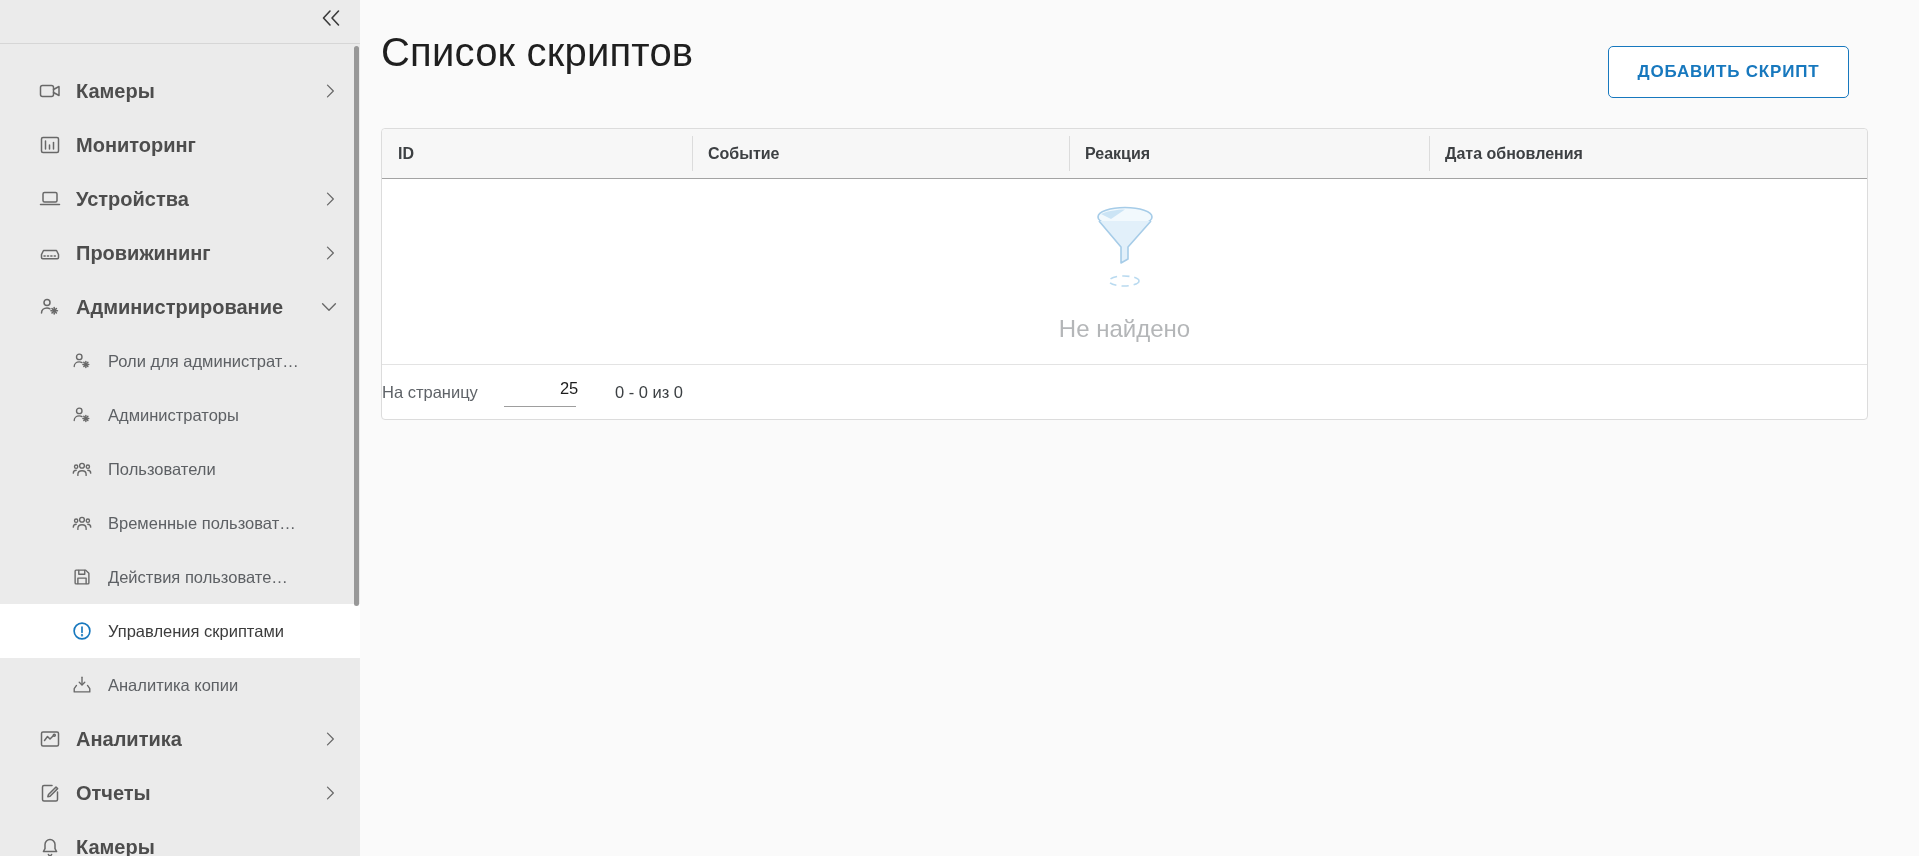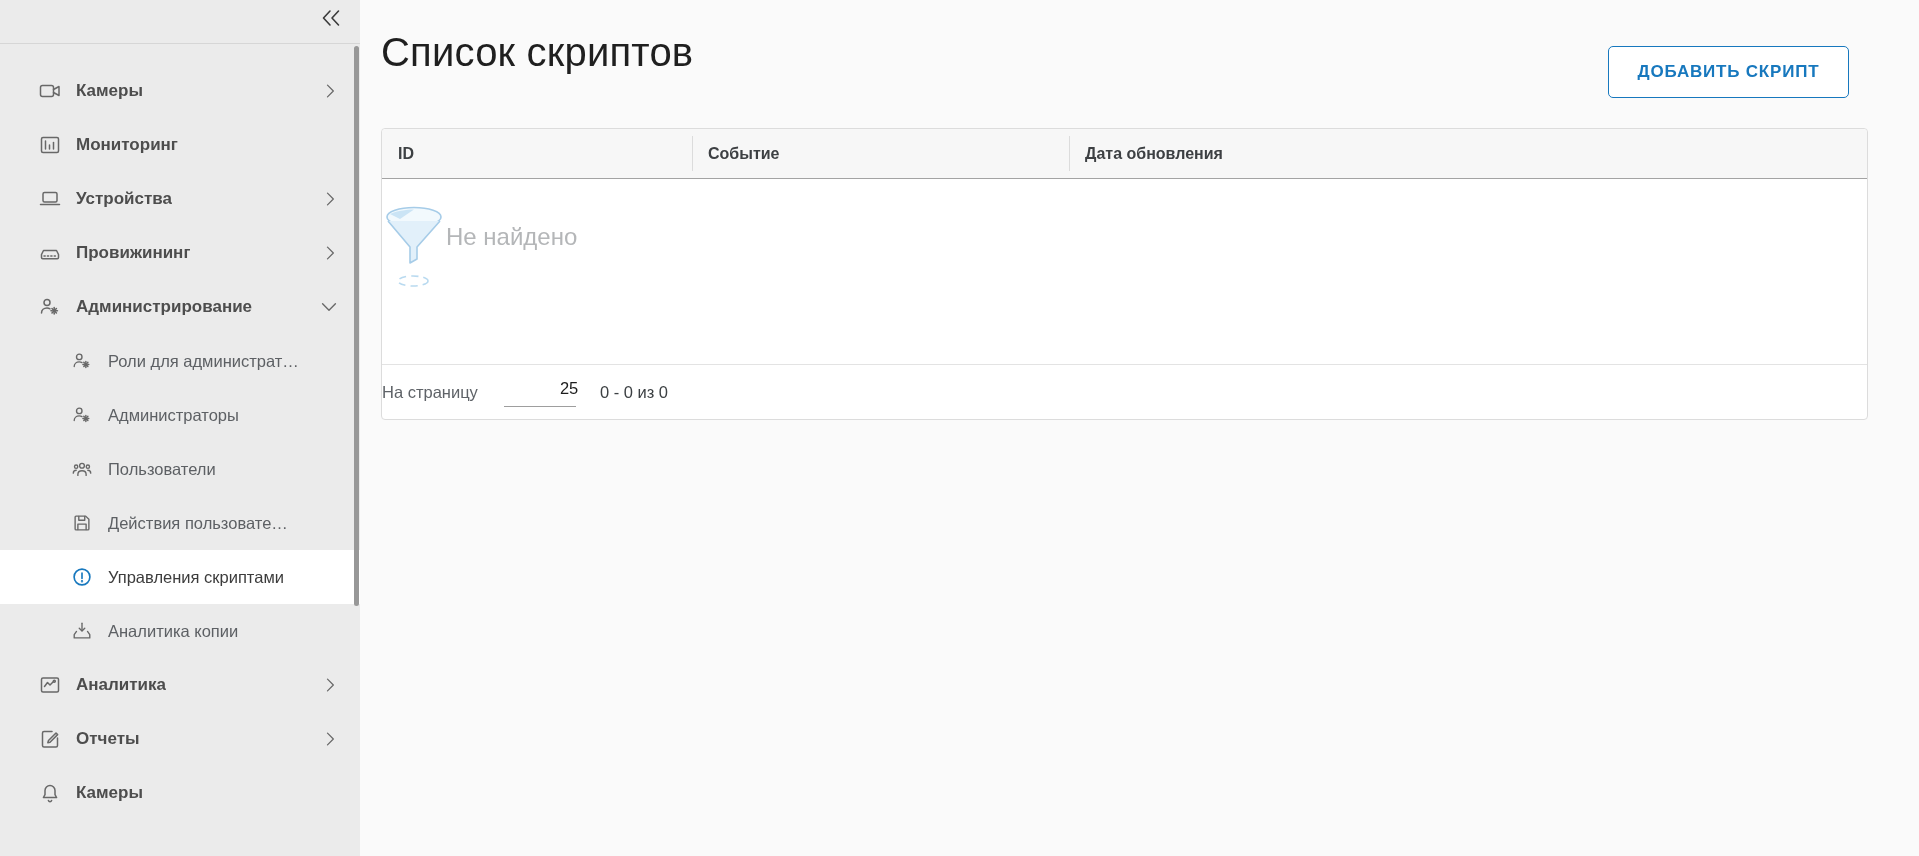--- a/index.html
+++ b/index.html
@@ -7,21 +7,21 @@
     font-family:"Liberation Sans", sans-serif; background:#fafafa; }
 
   
   .sidebar { position:absolute; left:0; top:0; width:360px; height:856px;
     background:#ebebeb; }
   .sb-head { position:relative; height:44px; border-bottom:1px solid #d6d6d6; }
   .collapse-btn { position:absolute; right:14px; top:5px; width:30px; height:30px;
     display:flex; align-items:center; justify-content:center; cursor:pointer; }
   .menu { padding-top:20px; }
   .mi { display:flex; align-items:center; height:54px; padding:0 20px 0 38px;
-    color:#4d4d4d; font-size:17px; font-weight:bold; cursor:pointer; }
+    color:#4d4d4d; font-size:20px; font-weight:bold; cursor:pointer; }
   .mi .ic { width:24px; height:24px; margin-right:14px; flex:0 0 24px;
     display:flex; align-items:center; justify-content:center; }
   .mi .lbl { white-space:nowrap; overflow:hidden; }
   .mi .chev { margin-left:auto; display:flex; }
   .mi.sub { padding-left:70px; font-weight:normal; color:#5d6064; font-size:16.5px; }
   .mi.sel { background:#ffffff; color:#3c3c3c; }
   .sb-scrollbar { position:absolute; right:1px; top:46px; width:5px; height:560px;
     background:#989898; border-radius:3px; }
 
   
@@ -42,33 +42,33 @@
     align-items:center; }
   .th { position:relative; height:100%; display:flex; align-items:center;
     padding-left:16px; font-weight:bold; font-size:16px; color:#3d4043; }
   .th:nth-child(1){ flex:0 0 310px; }
   .th:nth-child(2){ flex:0 0 377px; }
   .th:nth-child(3){ flex:0 0 360px; }
   .th:nth-child(4){ flex:1; }
   .th + .th::before { content:""; position:absolute; left:0; top:7px; bottom:7px;
     width:1px; background:#dcdcdc; }
 
-  .empty { flex:1; display:flex; flex-direction:row; align-items:flex-start;
+  .empty { flex:1; display:flex; flex-direction:column; align-items:center;
     justify-content:flex-start; padding-top:26px; }
   .empty-text { margin-top:18px; font-size:24px; color:#b4b6b8; }
 
   .tfoot { height:55px; border-top:1px solid #e3e3e3; display:flex;
     align-items:center; padding-right:16px;
     font-size:16.5px; }
   .pp-label { color:#5f6368; margin-right:26px; }
   .pp-select { width:72px; display:flex; align-items:center;
     border-bottom:1px solid #9e9e9e; padding:2px 4px 8px 10px; cursor:pointer; }
   .pp-value { color:#1d1d1d;margin-left:46px; }
   .pp-select svg { margin-left:auto; }
-  .range { color:#3c4043; margin-left:24px; }
+  .range { color:#3c4043; margin-left:39px; }
 
   svg.st { fill:none; stroke:#686868; stroke-width:1.5; stroke-linecap:round;
     stroke-linejoin:round; }
   svg.blue { stroke:#1778be; stroke-width:1.8; }
 </style>
 </head>
 <body>
 
 <div class="sidebar">
   <div class="sb-head">
@@ -216,20 +216,33 @@
             <path d="M7.5 19 v-1.2 c0-2.4 2-3.9 4.5-3.9 s4.5 1.5 4.5 3.9 V19"></path>
             <circle cx="5.6" cy="9.5" r="1.8"></circle>
             <path d="M2.5 16.5 c0-2 1.4-3.2 3.2-3.2"></path>
             <circle cx="18.4" cy="9.5" r="1.8"></circle>
             <path d="M21.5 16.5 c0-2-1.4-3.2-3.2-3.2"></path>
           </svg>
       </span>
       <span class="lbl">Пользователи</span>
     </div>
 
+    <div class="mi sub">
+      <span class="ic">
+        <svg class="st" width="22" height="22" viewBox="0 0 24 24">
+            <circle cx="12" cy="8.5" r="2.6"></circle>
+            <path d="M7.5 19 v-1.2 c0-2.4 2-3.9 4.5-3.9 s4.5 1.5 4.5 3.9 V19"></path>
+            <circle cx="5.6" cy="9.5" r="1.8"></circle>
+            <path d="M2.5 16.5 c0-2 1.4-3.2 3.2-3.2"></path>
+            <circle cx="18.4" cy="9.5" r="1.8"></circle>
+            <path d="M21.5 16.5 c0-2-1.4-3.2-3.2-3.2"></path>
+          </svg>
+      </span>
+      <span class="lbl">Временные пользоват…</span>
+    </div>
 
     <div class="mi sub">
       <span class="ic">
         <svg class="st" width="22" height="22" viewBox="0 0 24 24">
             <path d="M5.5 4.5 h10.5 l3.5 3.5 v10.5 a1 1 0 0 1 -1 1 h-13 a1 1 0 0 1 -1 -1 v-13 a1 1 0 0 1 1 -1 z"></path>
             <path d="M8.5 4.8 v4.2 h6.5 V4.8"></path>
             <path d="M7.5 19.2 v-6 h9 v6"></path>
           </svg>
       </span>
       <span class="lbl">Действия пользовате…</span>
@@ -306,20 +319,21 @@
 <div class="main">
 
   <div class="page-title">Список скриптов</div>
 
   <button class="add-btn">ДОБАВИТЬ СКРИПТ</button>
 
   <div class="card">
     <div class="thead">
       <div class="th">ID</div>
       <div class="th">Событие</div>
+      <div class="th">Реакция</div>
       <div class="th">Дата обновления</div>
     </div>
 
     <div class="empty">
       <span>
         <svg width="64" height="88" viewBox="0 0 64 88">
           <ellipse cx="32" cy="12" rx="27" ry="9.5" fill="#f2f9fd" stroke="#a6cce8" stroke-width="1.6"></ellipse>
           <path d="M6 16 L28 42 L28 58 L35 54 L35 42 L58 16" fill="#e2f0fa" stroke="#a6cce8" stroke-width="1.6" stroke-linejoin="round"></path>
           <path d="M8 9 C14 6 24 4.5 32 4.5 L18 14 Z" fill="#cbe4f5" stroke="none"></path>
           <ellipse cx="31" cy="76" rx="15" ry="5" fill="none" stroke="#b9daf0" stroke-width="1.6" stroke-dasharray="7 5"></ellipse>

